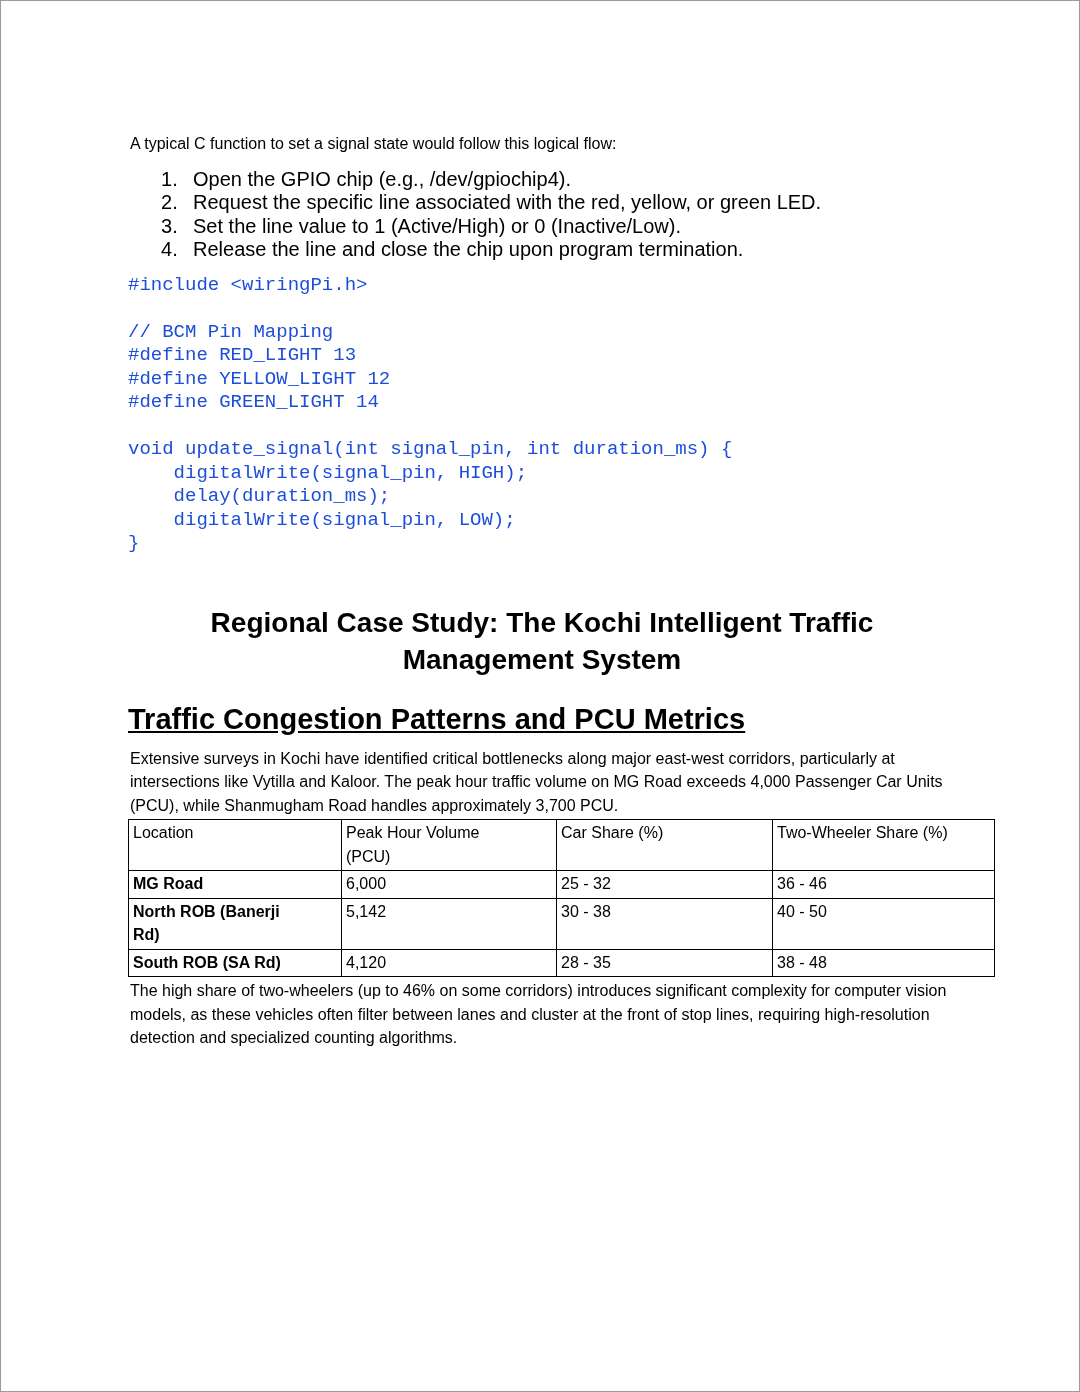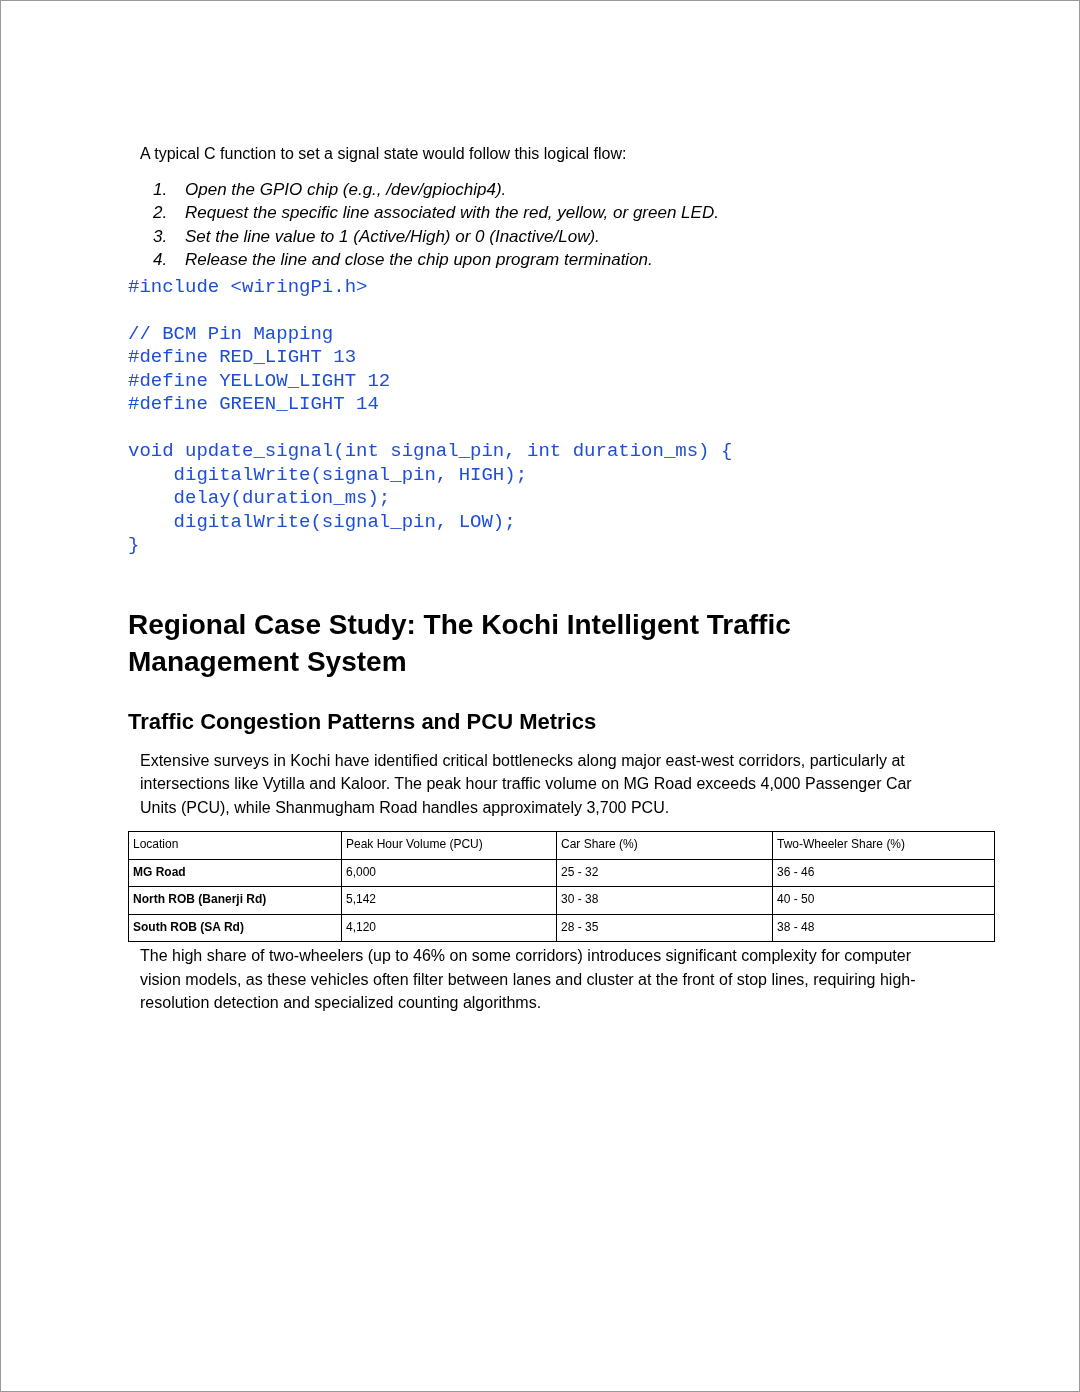--- a/index.html
+++ b/index.html
@@ -13,30 +13,29 @@
     border: 1px solid #9a9a9a;
     overflow: hidden;
     font-family: "Liberation Sans", sans-serif;
     color: #000000;
   }
   .content {
     box-sizing: border-box;
     width: 100%;
     padding: 129px 123px 0 127px;
   }
-  p { margin: 12px; font-size: 16px; line-height: 23.5px; }
+  p { margin: 2px; font-size: 16px; line-height: 23.5px; }
 
   ol.steps {
     list-style: none;
     counter-reset: step;
-    margin: 4px;
+    margin: 12px;
     padding: 0 0 0 21px;
-    font-size: 17px;
+    font-size: 20px;
     line-height: 23.5px;
-    font-style: italic;
   }
   ol.steps li { counter-increment: step; }
   ol.steps li::before {
     content: counter(step) ".";
     display: inline-block;
     width: 32px;
   }
 
   pre.code {
     margin: 4px 0 0;
@@ -45,41 +44,43 @@
     line-height: 23.5px;
     color: #1d4ed8;
     white-space: pre;
   }
 
   h1.doc-h1 {
     margin: 48px 0 0;
     font-size: 28px;
     line-height: 37px;
     font-weight: bold;
+    text-align: center;
   }
   h2.doc-h2 {
     margin: 27px 0 0;
-    font-size: 22px;
+    font-size: 29px;
     line-height: 29px;
     font-weight: bold;
+    text-decoration: underline;
   }
   p.kochi-intro { margin-top: 20px; }
   p.surveys { margin-top: 13px; }
   p.closing { margin-top: 2px; }
 
   table.pcu {
     margin-top: 2px;
     width: 830px;
     border-collapse: collapse;
     table-layout: fixed;
   }
   table.pcu th, table.pcu td {
     border: 1px solid #000000;
     padding: 1px 4px 2px;
-    font-size: 12px;
+    font-size: 16px;
     line-height: 23.5px;
     font-weight: normal;
     text-align: left;
     vertical-align: top;
   }
   table.pcu td.col-location { font-weight: bold; }
   .cell-inner { max-width: 172px; }
 </style>
 </head>
 <body>

